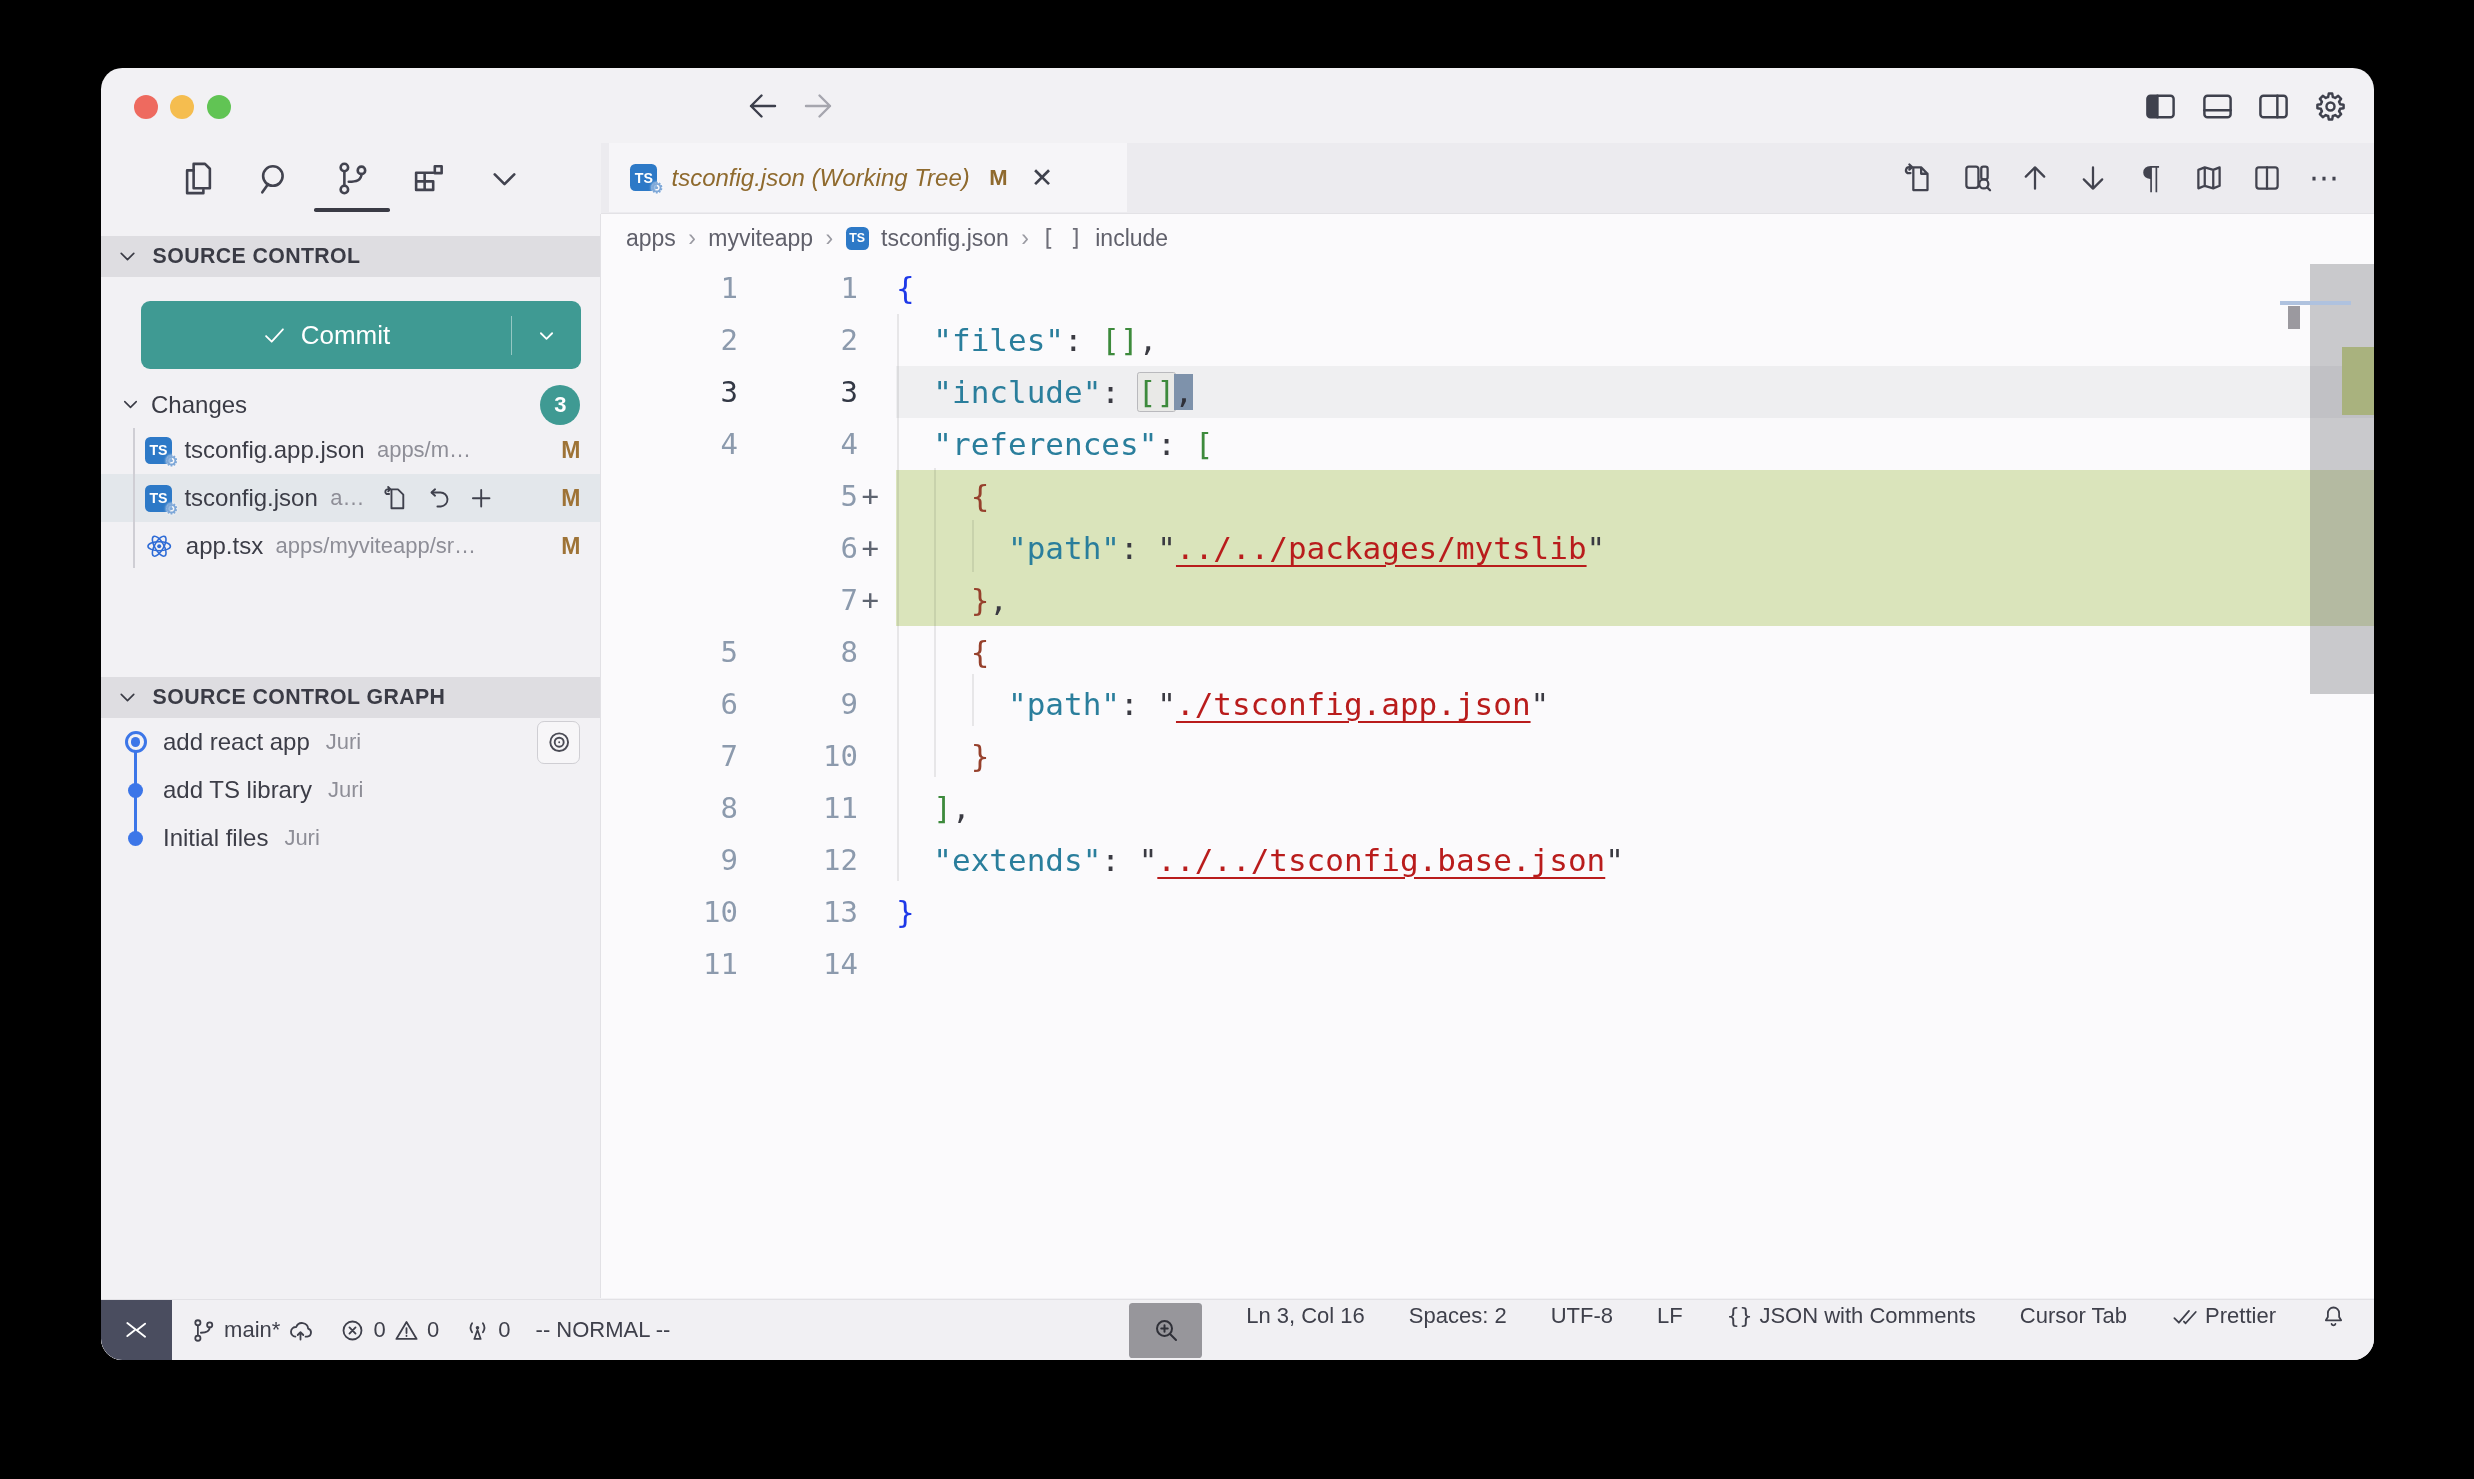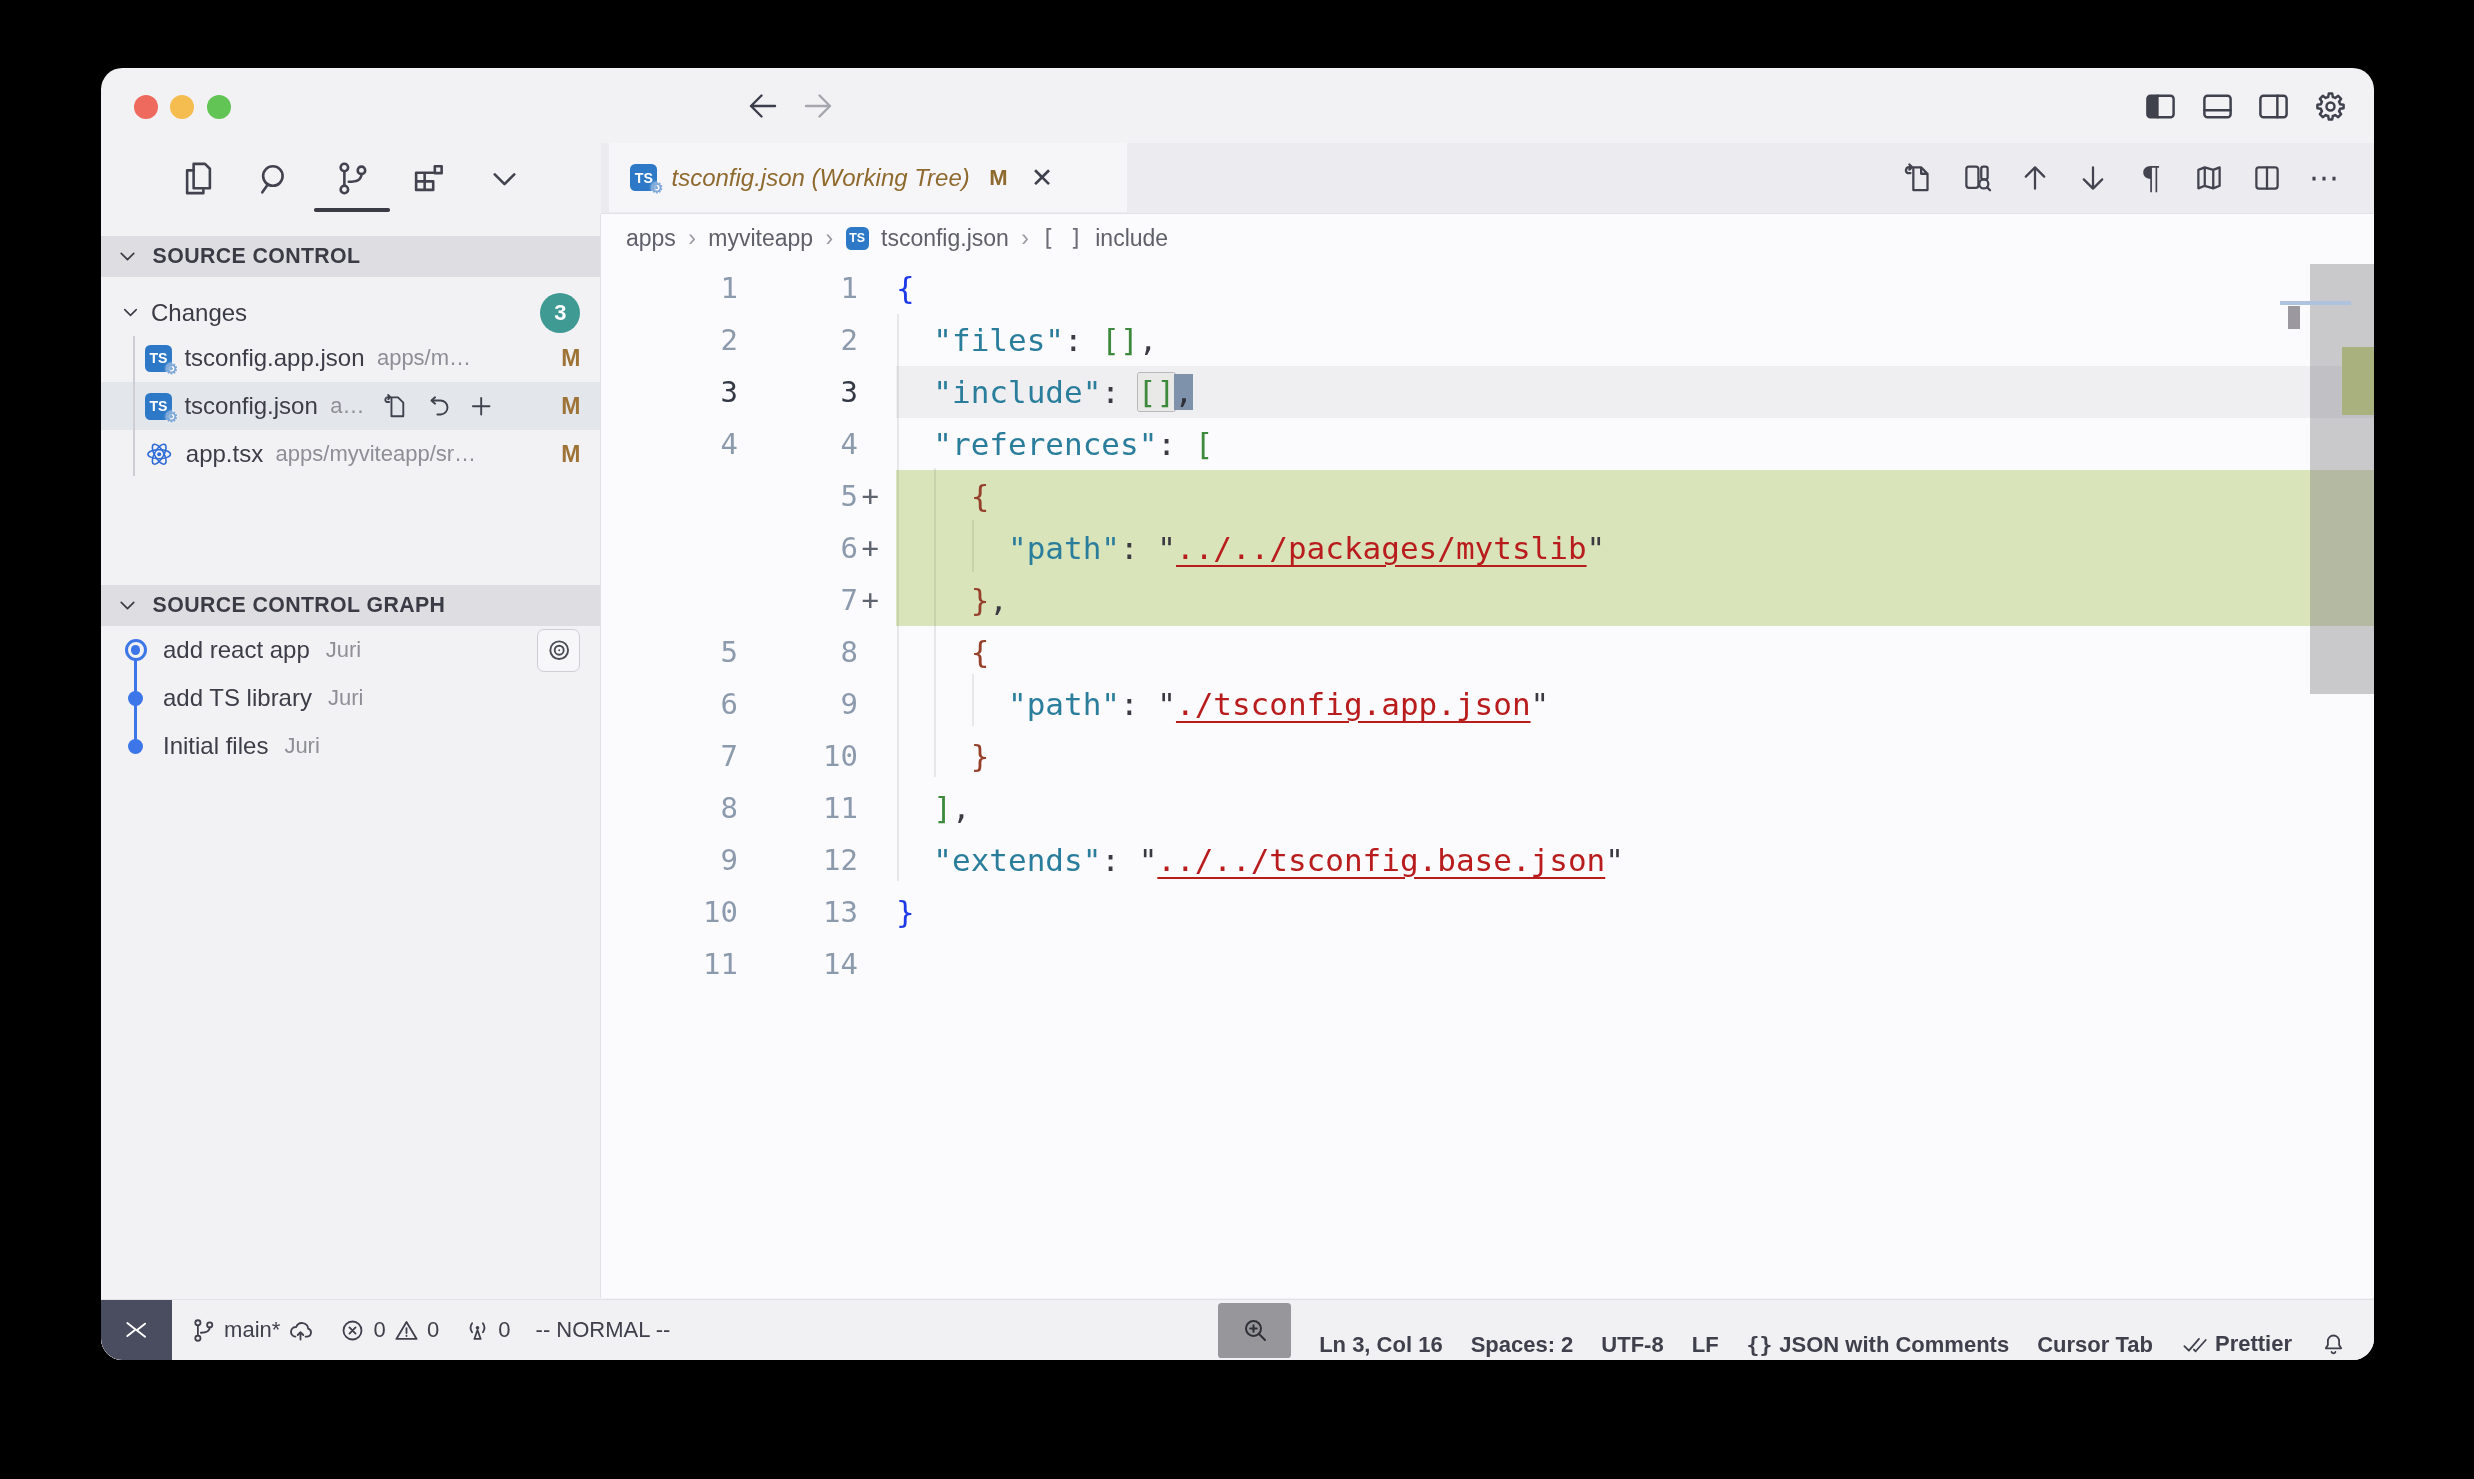--- a/index.html
+++ b/index.html
@@ -118,21 +118,21 @@
 
   
   .statusbar { position:absolute; left:0; bottom:0; width:100%; height:61px; background:#F1F0F3; border-top:1.8px solid #E2E1E5;
     display:flex; align-items:center; color:#3F404B; font-size:22px; }
   .sb-item { display:flex; align-items:center; gap:7.1px; white-space:nowrap; }
   .sb-ic { width:27px; height:27px; color:#3F404B; }
   .remotebadge { width:71px; height:100%; background:#4A4D5F; border-bottom-left-radius:21.3px;
     display:flex; align-items:center; justify-content:center; flex:none; }
   .remotebadge .sb-ic { width:28.4px; height:28.4px; color:#fff; }
   .sb-left { display:flex; align-items:center; gap:25px; margin-left:18px; }
-  .sb-right { margin-left:auto; display:flex; align-items:flex-end; gap:28px; margin-right:27px;font-weight:bold; }
+  .sb-right { margin-left:auto; display:flex; align-items:flex-start; gap:44px; margin-right:27px; }
   .zoombadge { width:73px; height:55px; background:#97969B; border-radius:3.6px; display:flex; align-items:center; justify-content:center; }
   .zoombadge .sb-ic { color:#2F3038; width:30px; height:30px; }
   .bracesglyph { font-family:"DejaVu Sans Mono", monospace; font-size:21.3px; }
 </style>
 </head>
 <body>
 
 <div class="window">
 
   <div class="titlebar">
@@ -275,20 +275,38 @@
     <div class="sechead" style="margin-top:22px">
       <span class="chev">
         <svg class="lineic" viewBox="0 0 24 24" stroke-width="2">
             <path d="M6 9l6 6 6-6"></path>
           </svg>
       </span>
       <span>SOURCE CONTROL</span>
     </div>
 
 
+    <div class="commitbtn">
+      <div class="main">
+        <span class="ic">
+          <svg class="lineic" viewBox="0 0 24 24" stroke-width="2">
+              <path d="M4.5 12.5l5 5 10-11"></path>
+            </svg>
+        </span>
+        <span>Commit</span>
+      </div>
+      <div class="sep"></div>
+      <div class="dd">
+        <span class="ic">
+          <svg class="lineic" viewBox="0 0 24 24" stroke-width="2">
+              <path d="M7 10l5 5 5-5"></path>
+            </svg>
+        </span>
+      </div>
+    </div>
 
     <div class="grouphead">
       <span class="chev">
         <svg class="lineic" viewBox="0 0 24 24" stroke-width="2">
             <path d="M6 9l6 6 6-6"></path>
           </svg>
       </span>
       <span>Changes</span>
       <span class="badge">3</span>
     </div>

